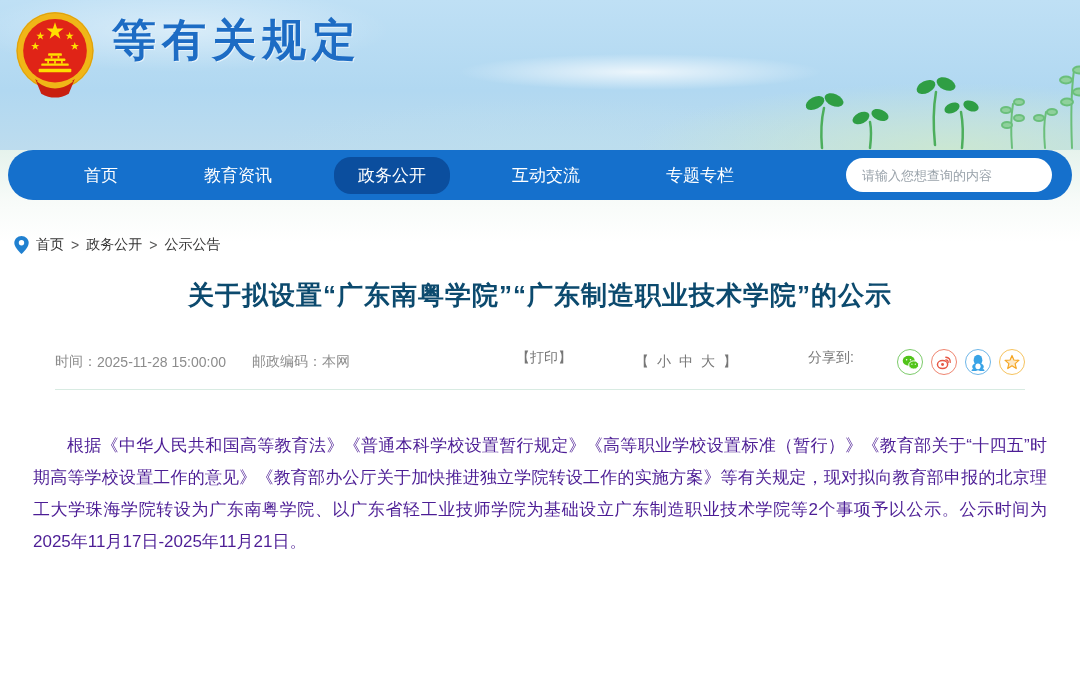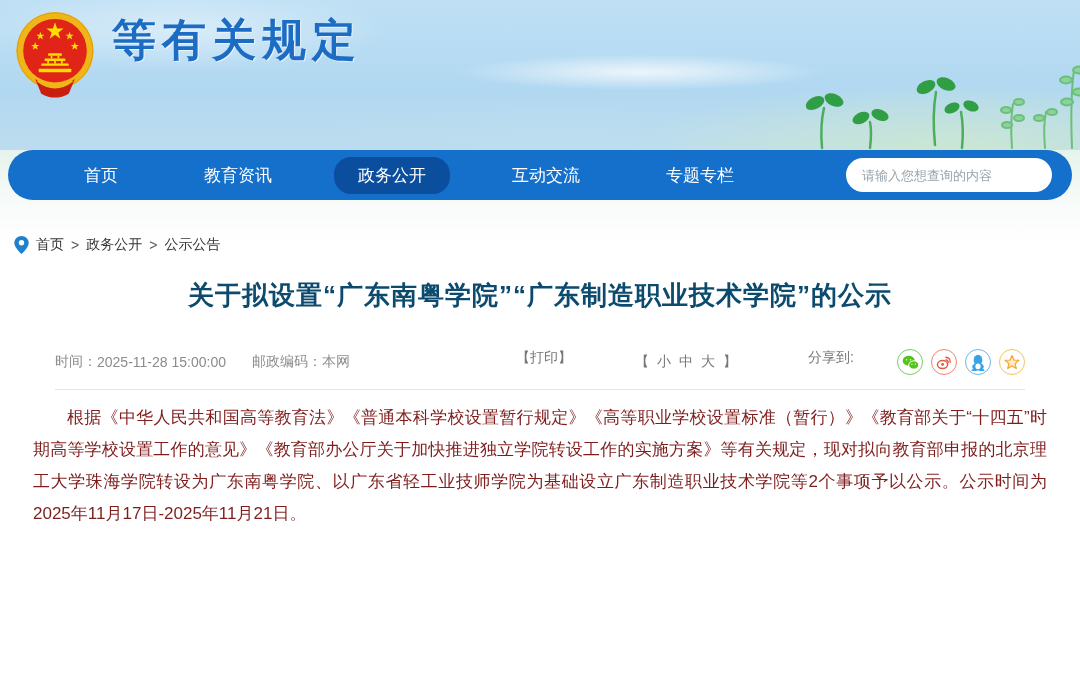--- a/index.html
+++ b/index.html
@@ -112,21 +112,21 @@
     background: #fff; display: flex; align-items: center; justify-content: center;
     margin-left: 8px; cursor: pointer;
   }
   .share-icon.wechat { border: 1px solid #7ccb6a; }
   .share-icon.weibo  { border: 1px solid #ef8570; }
   .share-icon.qq     { border: 1px solid #6db6e8; }
   .share-icon.qzone  { border: 1px solid #f6c35e; }
 
   .divider { border: none; border-top: 1px solid #d8ebe2; margin: 14px 22px 0 22px; }
 
-  .article-body { margin-top: 12px; font-size: 17px; line-height: 32px; color: #7f1d1d; text-align: justify; }
+  .article-body { margin-top: 40px; font-size: 17px; line-height: 32px; color: #4c1d95; text-align: justify; }
   .article-body p { text-indent: 2em; margin-bottom: 10px; }
 </style>
 </head>
 <body>
 
 <header class="site-header">
   <div class="brand">
     <svg class="emblem" viewBox="0 0 100 104">
       <circle cx="50" cy="47" r="45" fill="#F0B617"></circle>
       <circle cx="50" cy="47" r="44" fill="none" stroke="#d89b0e" stroke-width="1"></circle>

